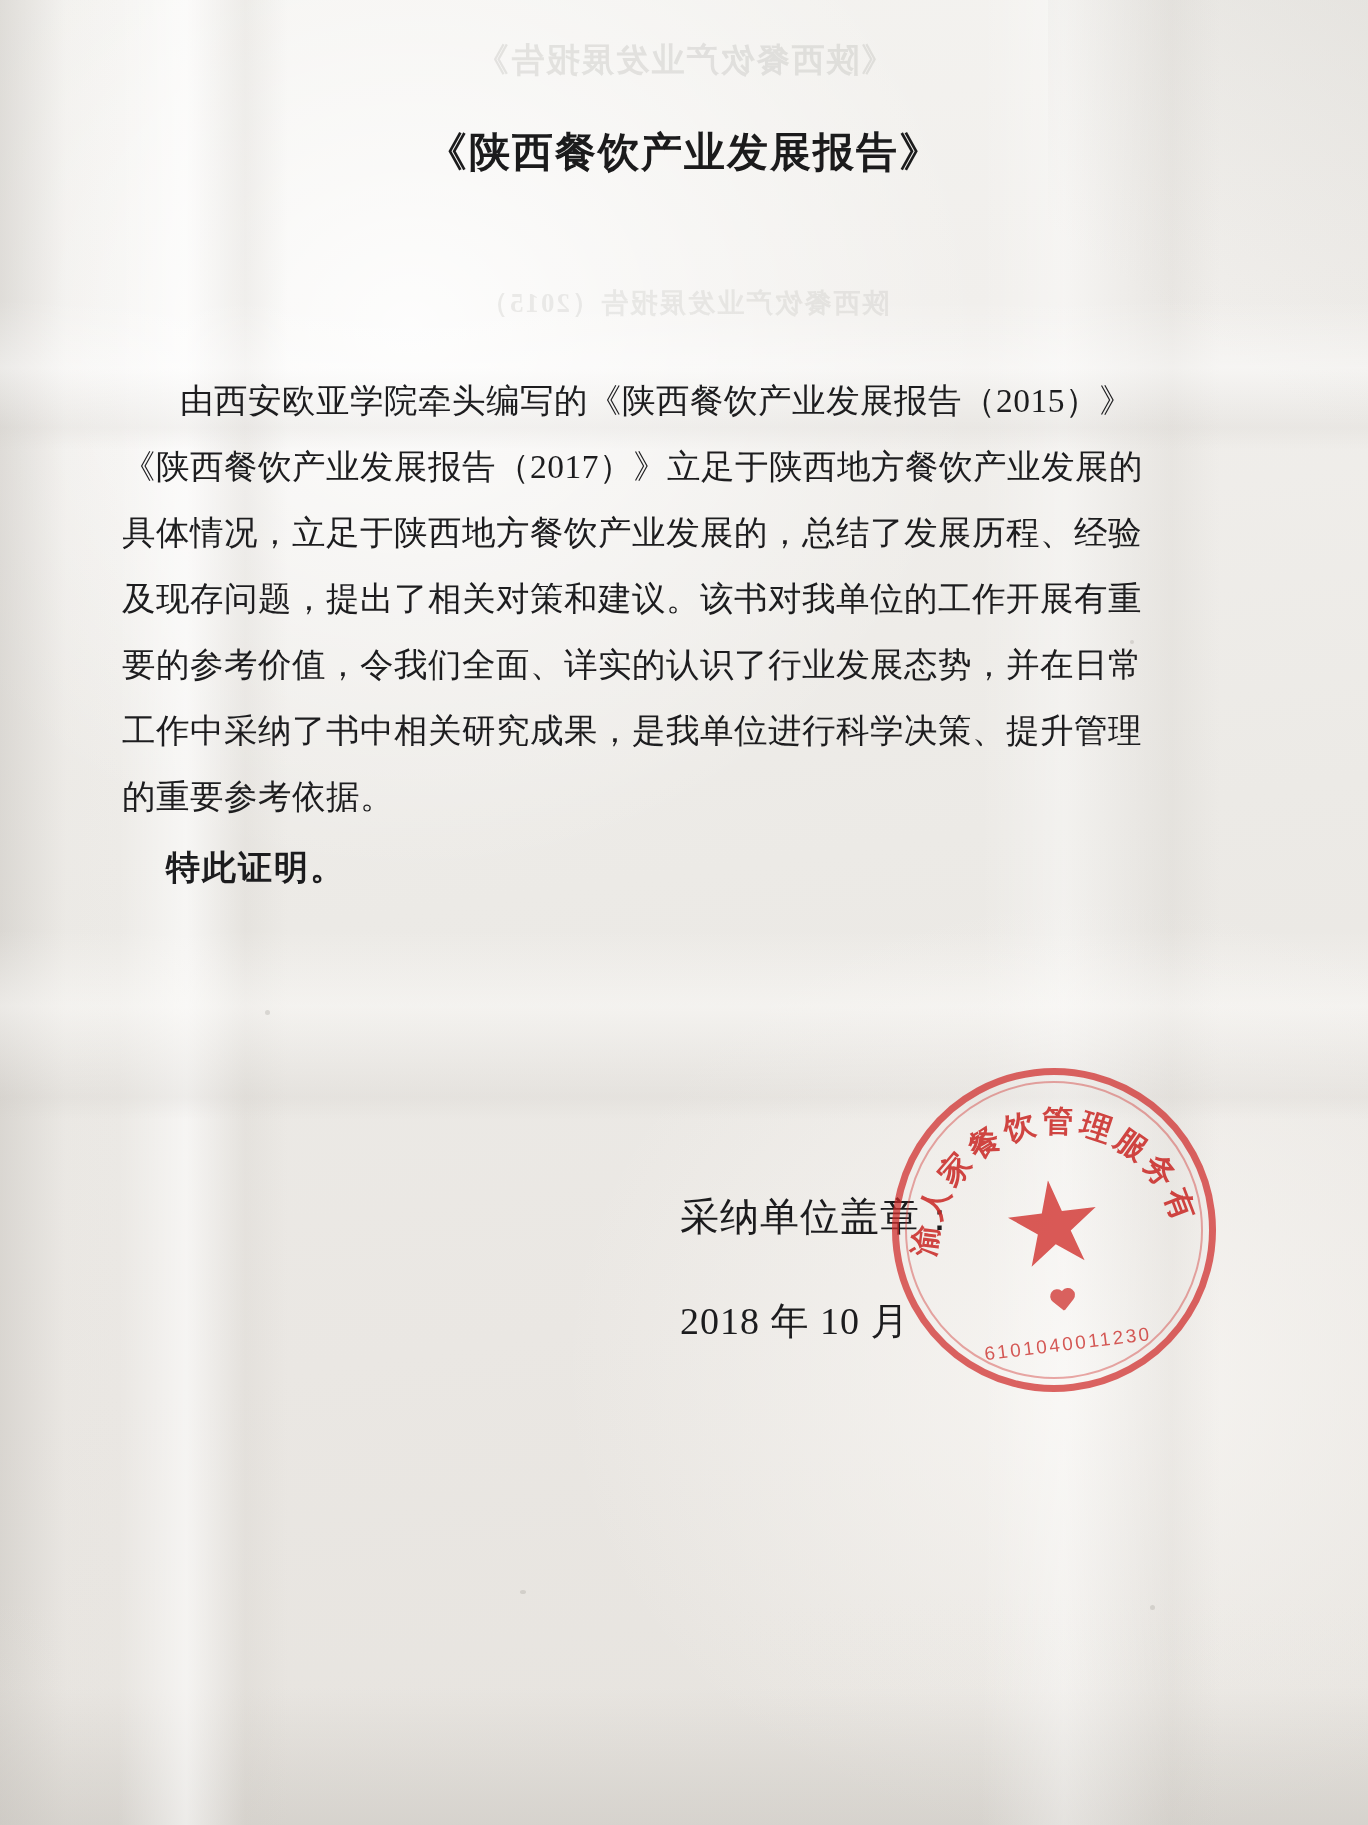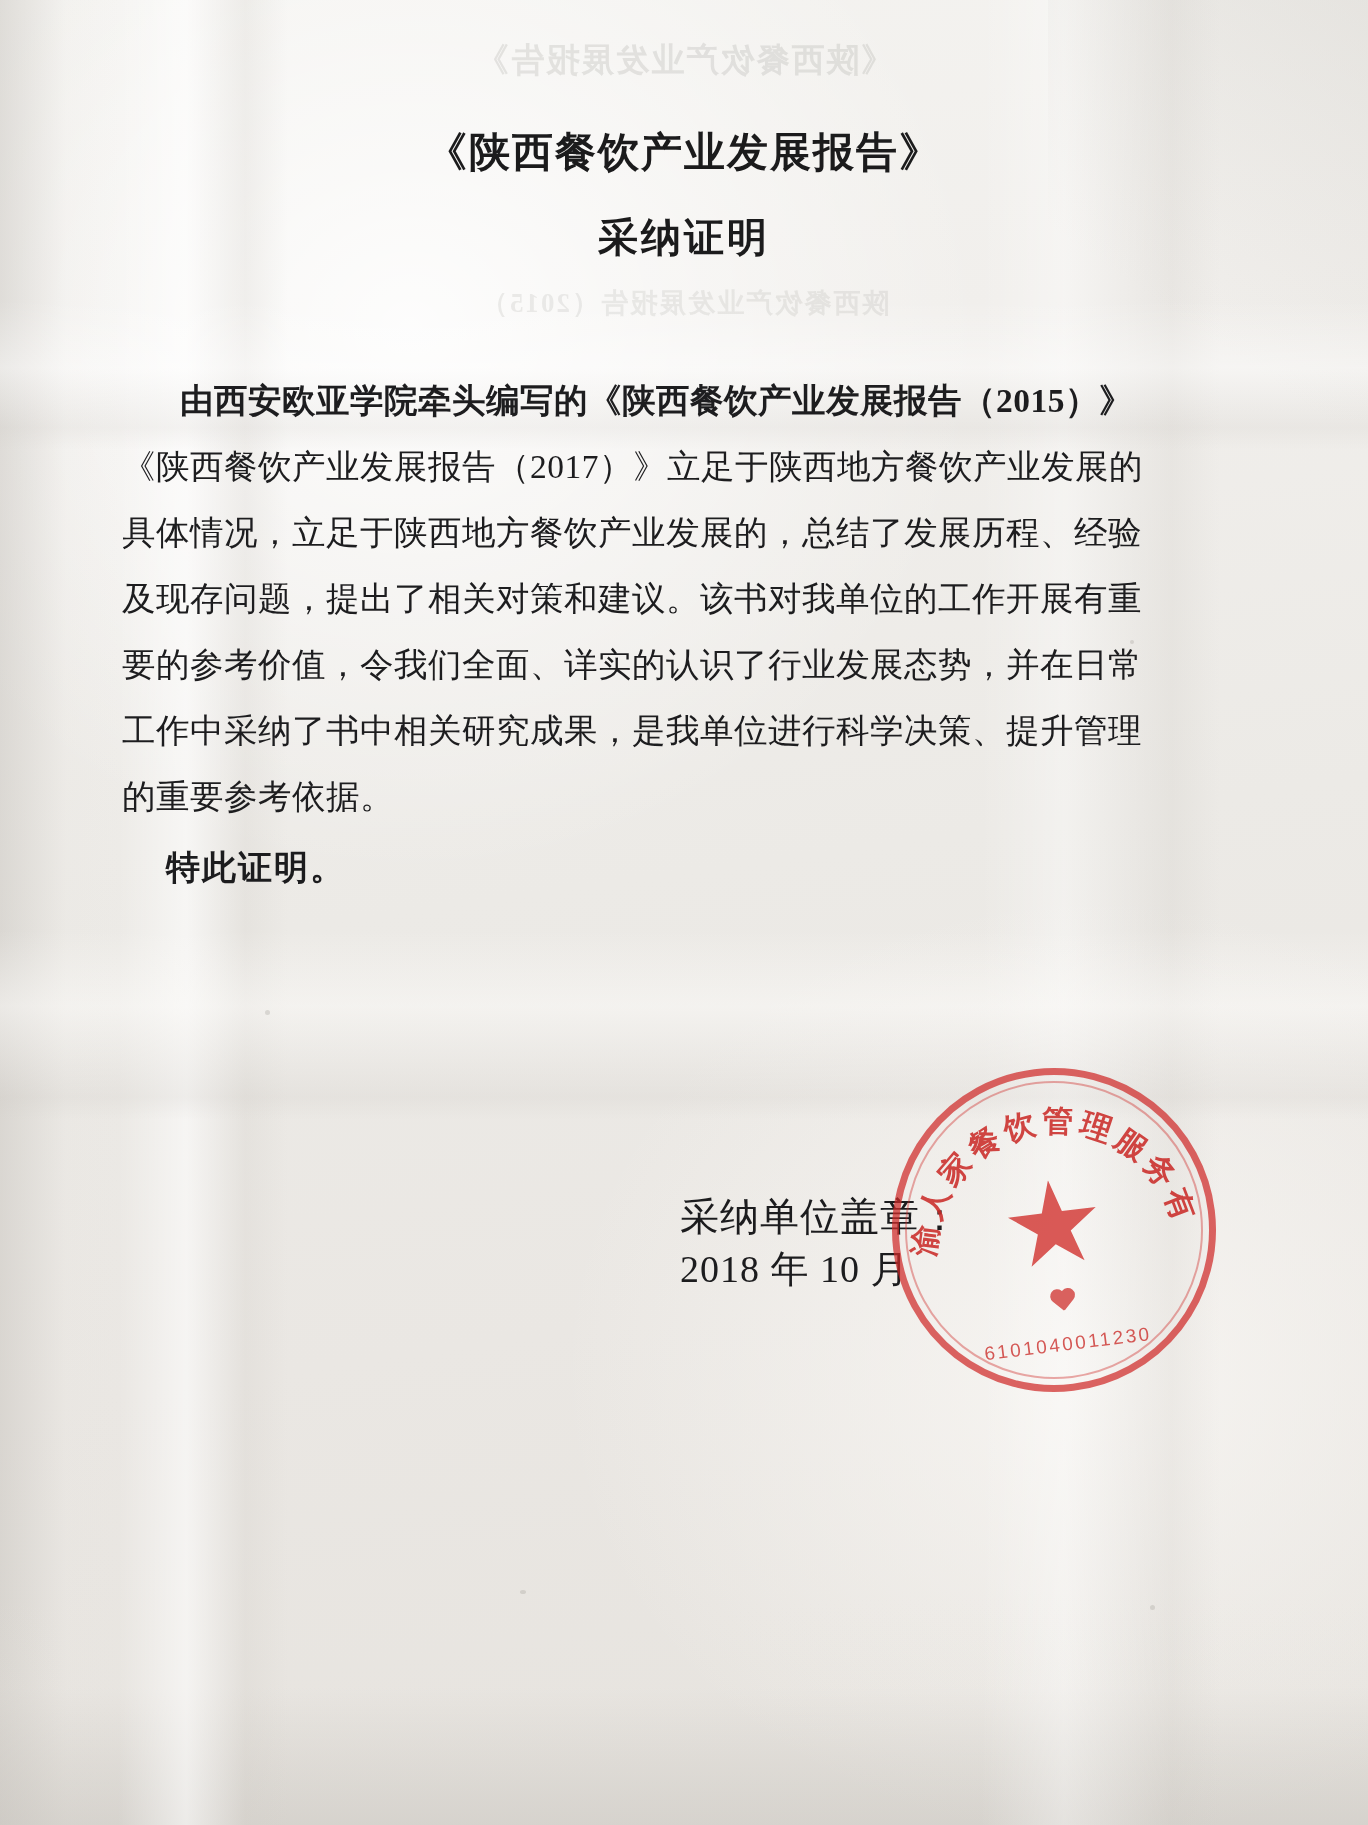--- a/index.html
+++ b/index.html
@@ -115,21 +115,21 @@
     width: 1120px;
   }
   .body-line {
     font-size: 33.5px;
     line-height: 66px;
     color: #1d1d1f;
     letter-spacing: 0.5px;
     white-space: nowrap;
     font-family: "Liberation Serif", "DejaVu Serif", serif;
   }
-  .body-line.indent { padding-left: 58px; font-weight: bold; }
+  .body-line.indent { padding-left: 58px; }
 
   .closing {
     position: absolute;
     top: 845px;
     left: 166px;
     font-size: 34px;
     font-weight: 700;
     color: #1c1c1e;
     letter-spacing: 2px;
     font-family: "Liberation Sans", "DejaVu Sans", sans-serif;
@@ -141,20 +141,21 @@
     top: 1190px;
     width: 520px;
   }
   .sign-label {
     font-size: 39px;
     color: #1c1c1e;
     letter-spacing: 1px;
     font-family: "Liberation Serif", "DejaVu Serif", serif;
   }
   .sign-date {
+    margin-top: 52px;
     font-size: 38px;
     color: #1c1c1e;
     letter-spacing: 1px;
     font-family: "Liberation Serif", "DejaVu Serif", serif;
   }
 
   
   #seal {
     position: absolute;
     left: 892px;
@@ -248,21 +249,20 @@
   <div class="tex shade-bottom"></div>
   <div class="tex crease-v1"></div>
   <div class="tex crease-v2"></div>
   <div class="tex crease-h1"></div>
   <div class="tex crease-h2"></div>
 
   <div class="ghost ghost-title">《陕西餐饮产业发展报告》</div>
   <div class="ghost ghost-line">陕西餐饮产业发展报告（2015）</div>
 
   <div class="doc-title">《陕西餐饮产业发展报告》</div>
-  <div class="doc-subtitle">采纳证明</div>
 
   <div class="body-block">
     <div class="body-line indent">由西安欧亚学院牵头编写的《陕西餐饮产业发展报告（2015）》</div>
     <div class="body-line">《陕西餐饮产业发展报告（2017）》立足于陕西地方餐饮产业发展的</div>
     <div class="body-line">具体情况，立足于陕西地方餐饮产业发展的，总结了发展历程、经验</div>
     <div class="body-line">及现存问题，提出了相关对策和建议。该书对我单位的工作开展有重</div>
     <div class="body-line">要的参考价值，令我们全面、详实的认识了行业发展态势，并在日常</div>
     <div class="body-line">工作中采纳了书中相关研究成果，是我单位进行科学决策、提升管理</div>
     <div class="body-line">的重要参考依据。</div>
   </div>

